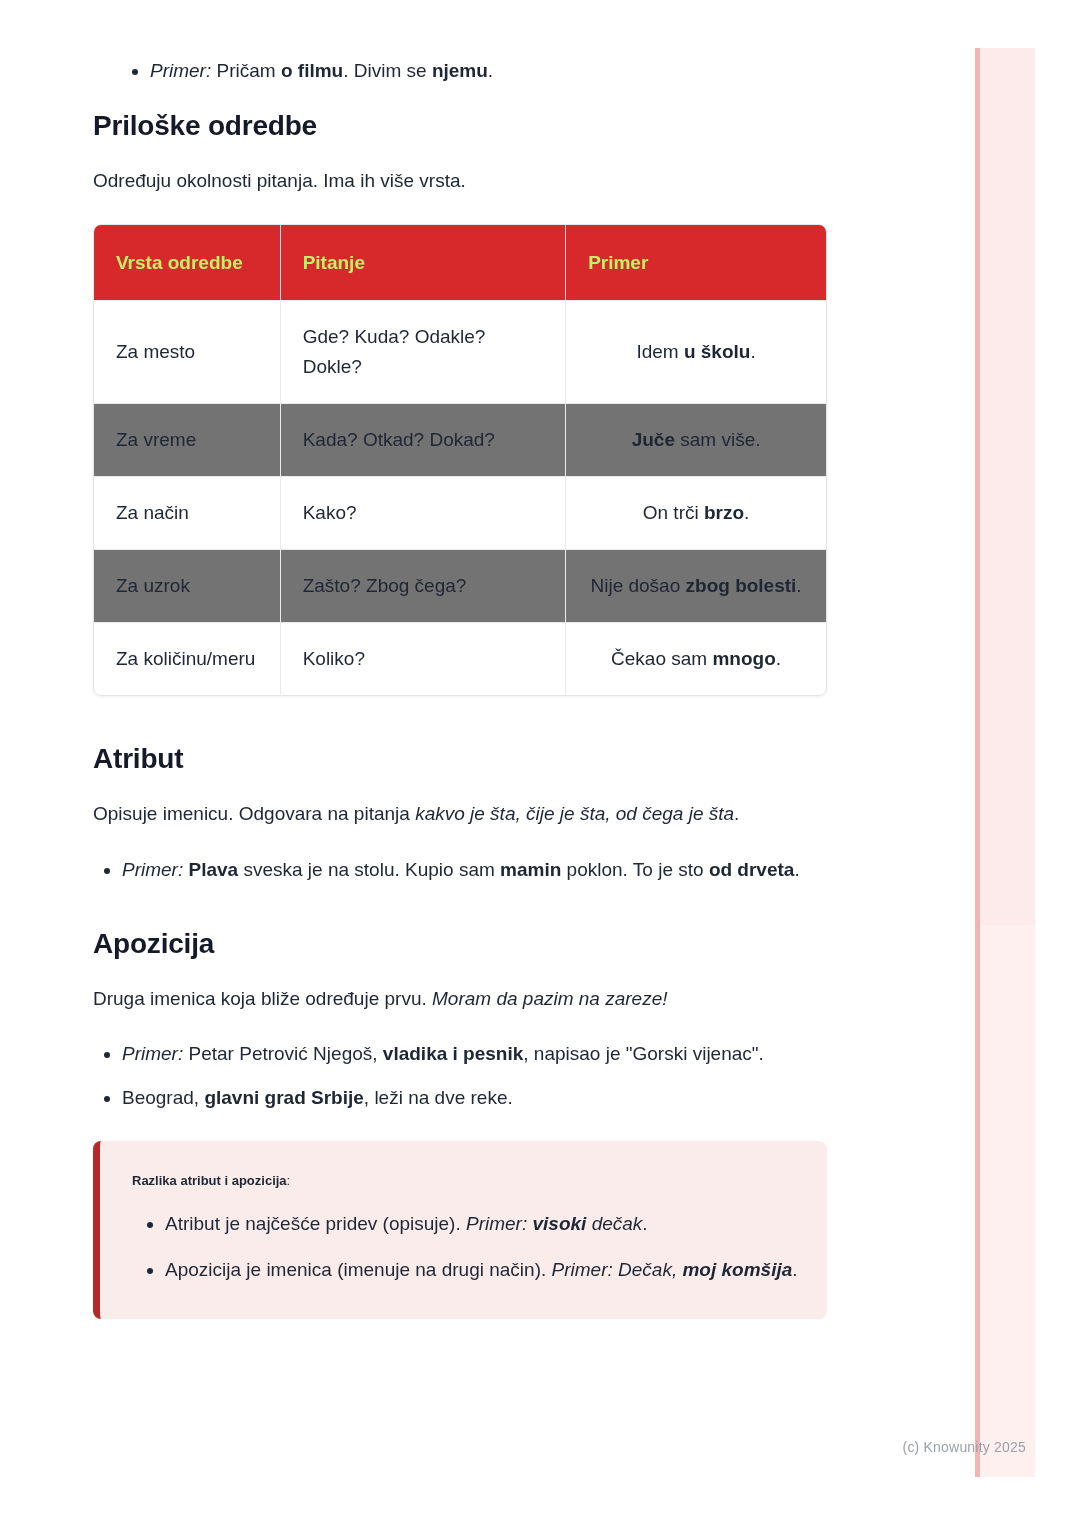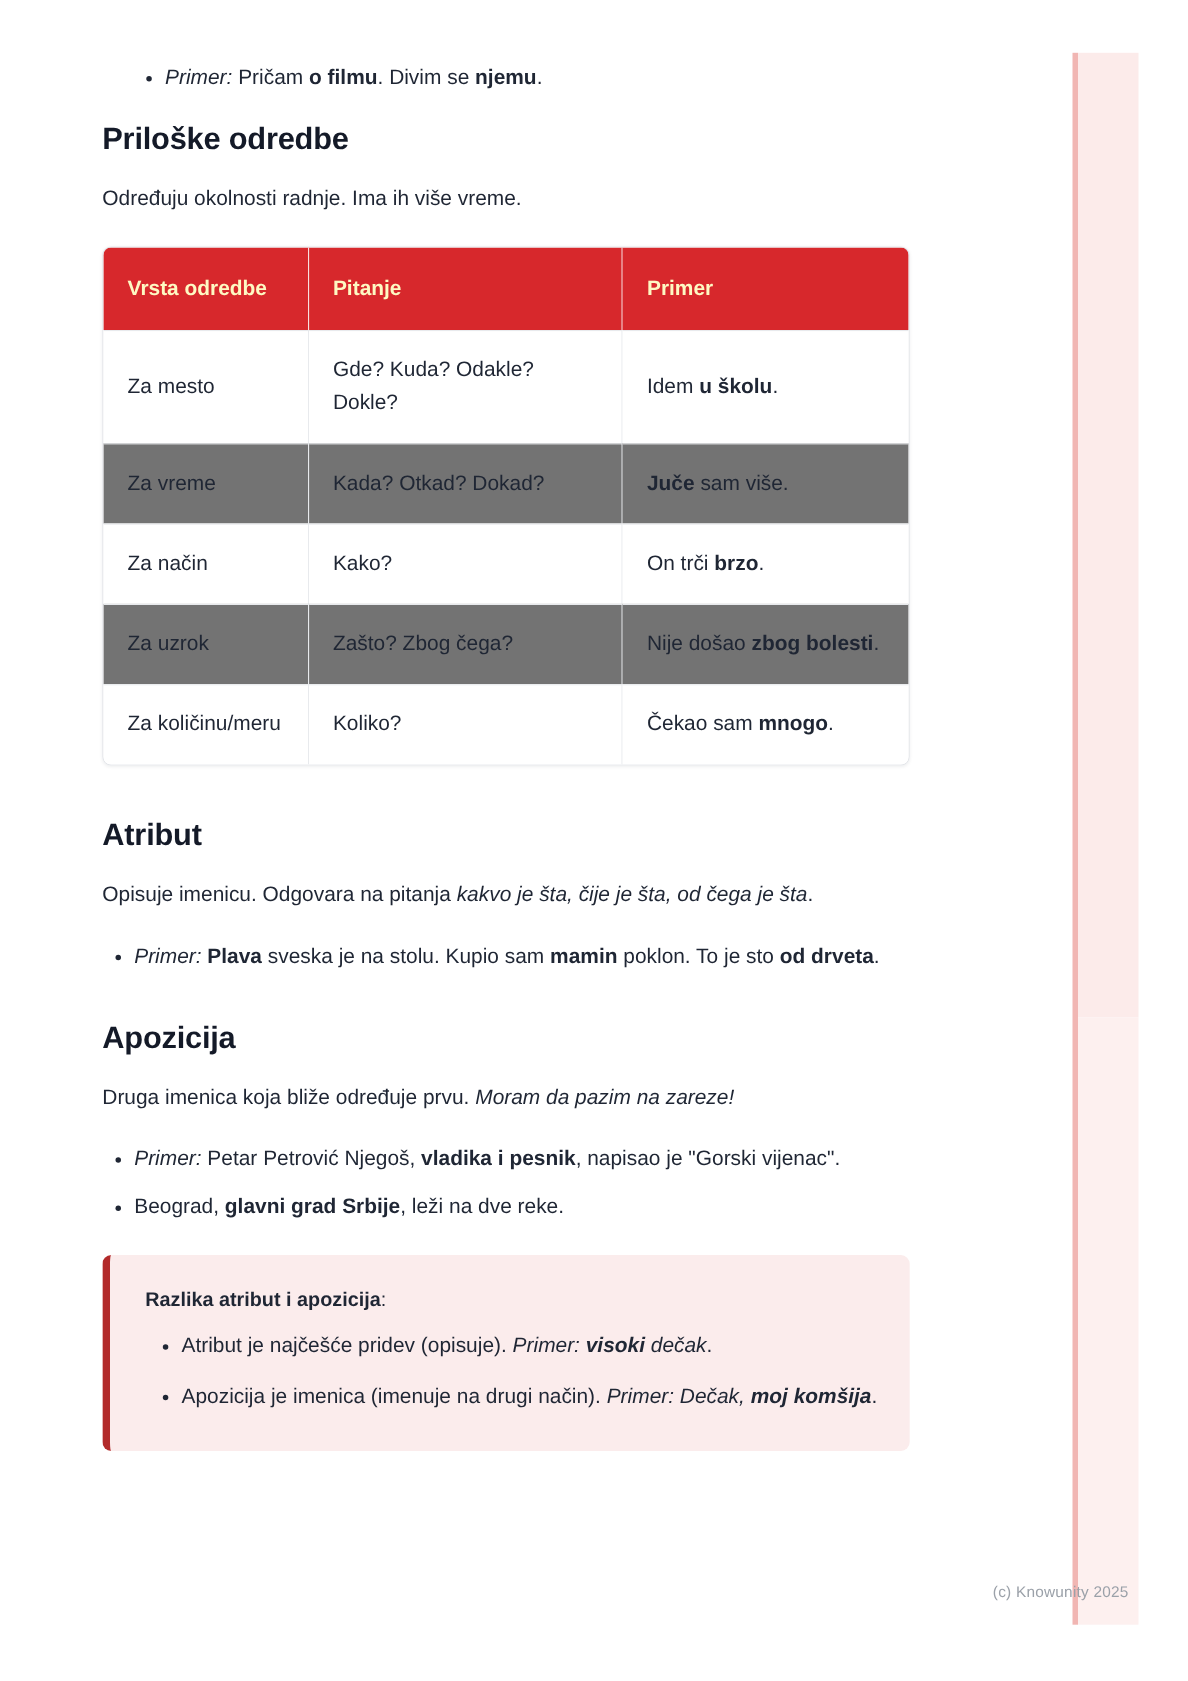--- a/index.html
+++ b/index.html
@@ -74,67 +74,67 @@
     margin-top: 28px;
     width: 734px;
     border: 1px solid #e3e5e9;
     border-radius: 8px;
     overflow: hidden;
     box-shadow: 0 1px 3px rgba(16,24,40,0.07);
   }
   table { border-collapse: separate; border-spacing: 0; width: 100%; table-layout: fixed; }
   th {
     background: #d7282c;
-    color: #fef9c3;
+    color: #bef264;
     font-size: 19px;
     line-height: 27px;
     font-weight: 700;
     text-align: left;
     padding: 24px 22px;
     border-right: 1px solid rgba(255,255,255,0.85);
   }
   th:last-child { border-right: none; }
   td {
     font-size: 19px;
     line-height: 30px;
     padding: 21px 22px;
     vertical-align: middle;
     border-top: 1px solid #e8eaed;
     border-right: 1px solid #e8eaed;
     background: #ffffff;
   }
-  td:last-child { border-right: none; }
+  td:last-child { border-right: none; text-align: center; }
   tr.alt td { background: #737373; }
 
   
   .callout {
     margin-top: 28px;
     width: 734px;
     background: #fbecec;
     border-left: 7px solid #b22a2a;
     border-radius: 8px;
     padding: 26px 28px 34px 32px;
   }
-  .callout-title { font-size: 18px; line-height: 28px; margin: 0; }
+  .callout-title { font-size: 13px; line-height: 28px; margin: 0; }
   .callout ul { margin-top: 14px; padding-left: 33px; }
   .callout li + li { margin-top: 16px; }
 </style>
 </head>
 <body>
 
 <div class="content">
 
   <ul class="top-list">
     <li>
       <span class="i">Primer:</span><span> Pričam </span><span class="b">o filmu</span><span>. Divim se </span><span class="b">njemu</span><span>.</span>
     </li>
   </ul>
 
   <h2 class="h-priloske">Priloške odredbe</h2>
-  <p class="lead">Određuju okolnosti radnje. Ima ih više vreme.</p>
+  <p class="lead">Određuju okolnosti pitanja. Ima ih više vrsta.</p>
 
   <div class="table-wrap">
     <table>
       <colgroup>
         <col style="width:25.5%">
           <col style="width:39%">
           <col style="width:35.5%">
       </colgroup>
       <thead>
         <tr>

